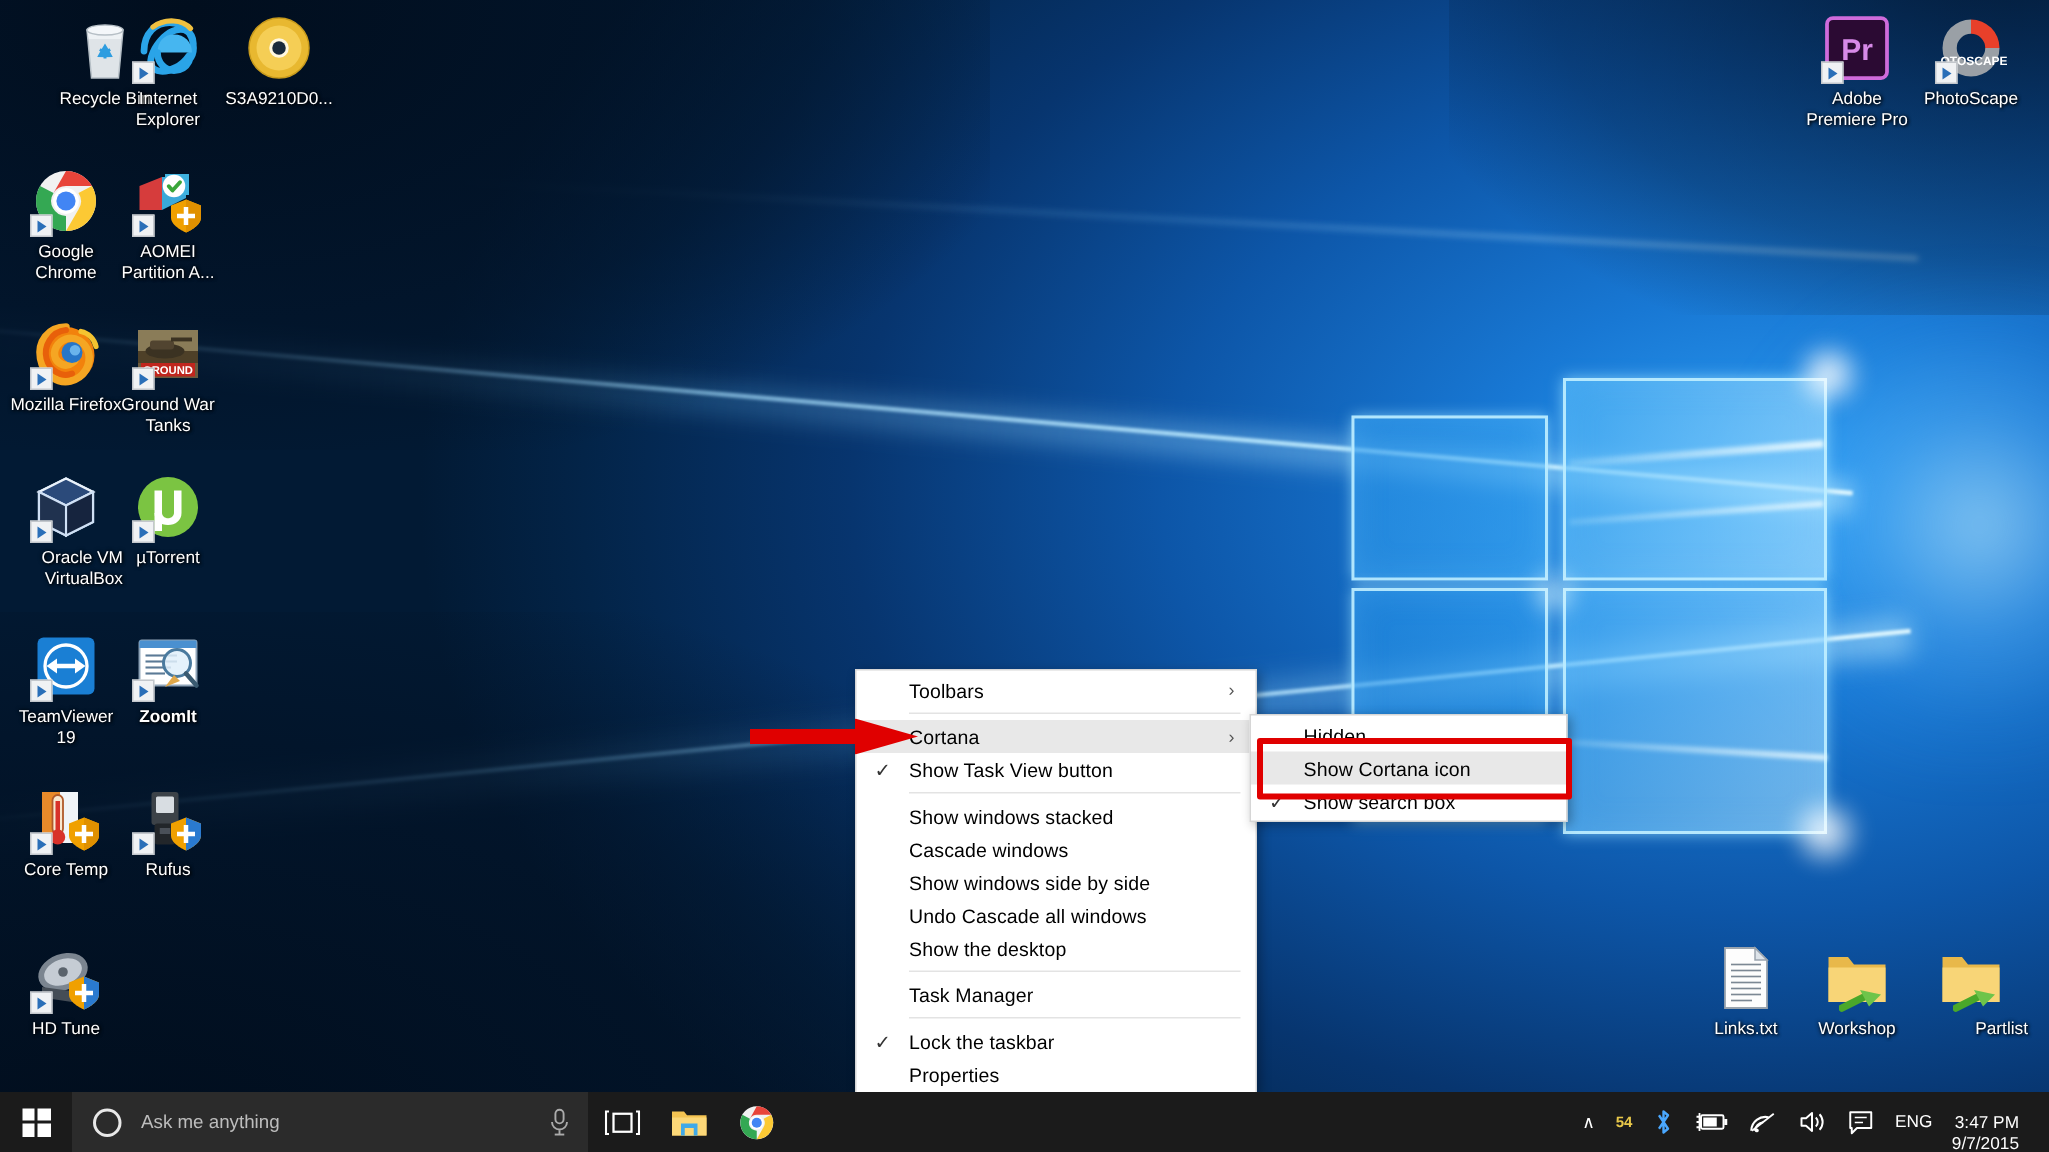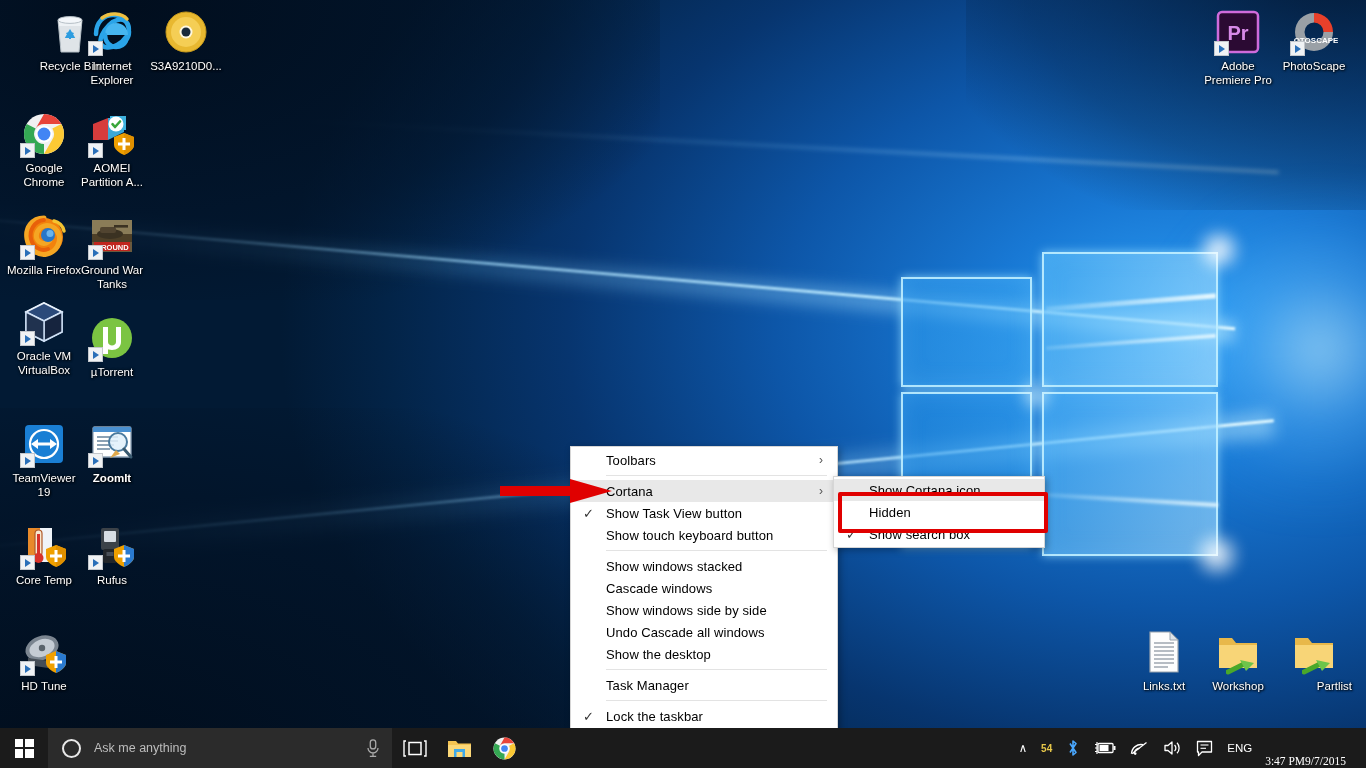--- a/index.html
+++ b/index.html
@@ -190,22 +190,22 @@
   }
   #tray {
     margin-left:auto; display:flex; align-items:center; height:40px;
     padding-right:8px; gap:0;
   }
   .tray-item {
     height:40px; display:flex; align-items:center; justify-content:center;
     padding:0 7px; color:#fff; font-size:11.5px;
   }
   #clock {
-    height:40px; display:flex; flex-direction:row; align-items:flex-end; justify-content:center;
-    color:#fff; font-size:11.5px; line-height:14px; padding:16px 12px 0 6px;font-family:Liberation Serif, serif;
+    height:40px; display:flex; flex-direction:column; align-items:flex-end; justify-content:center;
+    color:#fff; font-size:11.5px; line-height:14px; padding:16px 12px 0 6px;
   }
   #tray-temp { color:#e8c84a; font-weight:bold; font-size:10px; }
 </style>
 </head>
 <body>
 
 <div id="wallpaper">
   <div class="wp-base"></div>
   <div class="wp-glow-core"></div>
   <div class="ray ray-a2"></div>
@@ -315,21 +315,21 @@
       <rect x="4" y="8" width="40" height="14" fill="#8a7c58"></rect>
       <rect x="4" y="22" width="40" height="8" fill="#4e4028"></rect>
       <ellipse cx="22" cy="22" rx="13" ry="5" fill="#3b3222"></ellipse>
       <rect x="12" y="15" width="16" height="6" rx="2" fill="#514430"></rect>
       <rect x="26" y="13" width="14" height="2.6" fill="#3b3222"></rect>
       <rect x="6" y="30" width="36" height="9" fill="#c0261e"></rect>
       <text x="24" y="37.5" font-size="7.5" font-family="Liberation Sans, sans-serif" font-weight="bold" fill="#fff" text-anchor="middle">GROUND</text>
         </svg><span class="shortcut-arrow"></span></div>
       <div class="icon-label">Ground War Tanks</div>
     </div>
-    <div class="icon-cell" style="left: 6px; top: 298px;">
+    <div class="icon-cell" style="left: 6px; top: 314px; text-align: right;">
       <div class="icon-art"><svg width="48" height="48" viewBox="0 0 48 48">
       <path d="M24 5 L42 14 L42 34 L24 43 L6 34 L6 14 Z" fill="#1c2b4a" stroke="#cfe0f5" stroke-width="1.6"></path>
       <path d="M24 5 L42 14 L24 23 L6 14 Z" fill="#2b4a7a" stroke="#eaf2fb" stroke-width="1.6"></path>
       <path d="M24 23 L42 14 L42 34 L24 43 Z" fill="#16243e" stroke="#cfe0f5" stroke-width="1.4"></path>
       <path d="M24 23 L6 14 L6 34 L24 43 Z" fill="#20324f" stroke="#cfe0f5" stroke-width="1.4"></path>
         </svg><span class="shortcut-arrow"></span></div>
       <div class="icon-label">Oracle VM VirtualBox</div>
     </div>
     <div class="icon-cell" style="left: 74px; top: 314px;">
       <div class="icon-art"><svg width="48" height="48" viewBox="0 0 48 48">
@@ -467,25 +467,20 @@
     <div class="cm-item active">
       <span class="cm-check"></span>
       <span class="cm-label">Cortana</span>
       <span class="cm-arrow">›</span>
     </div>
     <div class="cm-item">
       <span class="cm-check">✓</span>
       <span class="cm-label">Show Task View button</span>
       <span class="cm-arrow"></span>
     </div>
-    <div class="cm-item">
-      <span class="cm-check"></span>
-      <span class="cm-label">Show touch keyboard button</span>
-      <span class="cm-arrow"></span>
-    </div>
     <div class="cm-sep"></div>
     <div class="cm-item">
       <span class="cm-check"></span>
       <span class="cm-label">Show windows stacked</span>
       <span class="cm-arrow"></span>
     </div>
     <div class="cm-item">
       <span class="cm-check"></span>
       <span class="cm-label">Cascade windows</span>
       <span class="cm-arrow"></span>
@@ -518,27 +513,27 @@
       <span class="cm-arrow"></span>
     </div>
     <div class="cm-item">
       <span class="cm-check"></span>
       <span class="cm-label">Properties</span>
       <span class="cm-arrow"></span>
     </div>
   </div>
 
 <div id="cortana-submenu">
+    <div class="cm-item">
+      <span class="cm-check"></span>
+      <span class="cm-label">Hidden</span>
+    </div>
     <div class="cm-item sel">
       <span class="cm-check"></span>
       <span class="cm-label">Show Cortana icon</span>
-    </div>
-    <div class="cm-item">
-      <span class="cm-check"></span>
-      <span class="cm-label">Hidden</span>
     </div>
     <div class="cm-item">
       <span class="cm-check">✓</span>
       <span class="cm-label">Show search box</span>
     </div>
   </div>
 
 <div id="annot-rect"></div>
 <svg id="annot-arrow" viewBox="0 0 112 24">
   <polygon points="0,7 70,7 70,0 112,12 70,24 70,17 0,17" fill="#e00000"></polygon>

